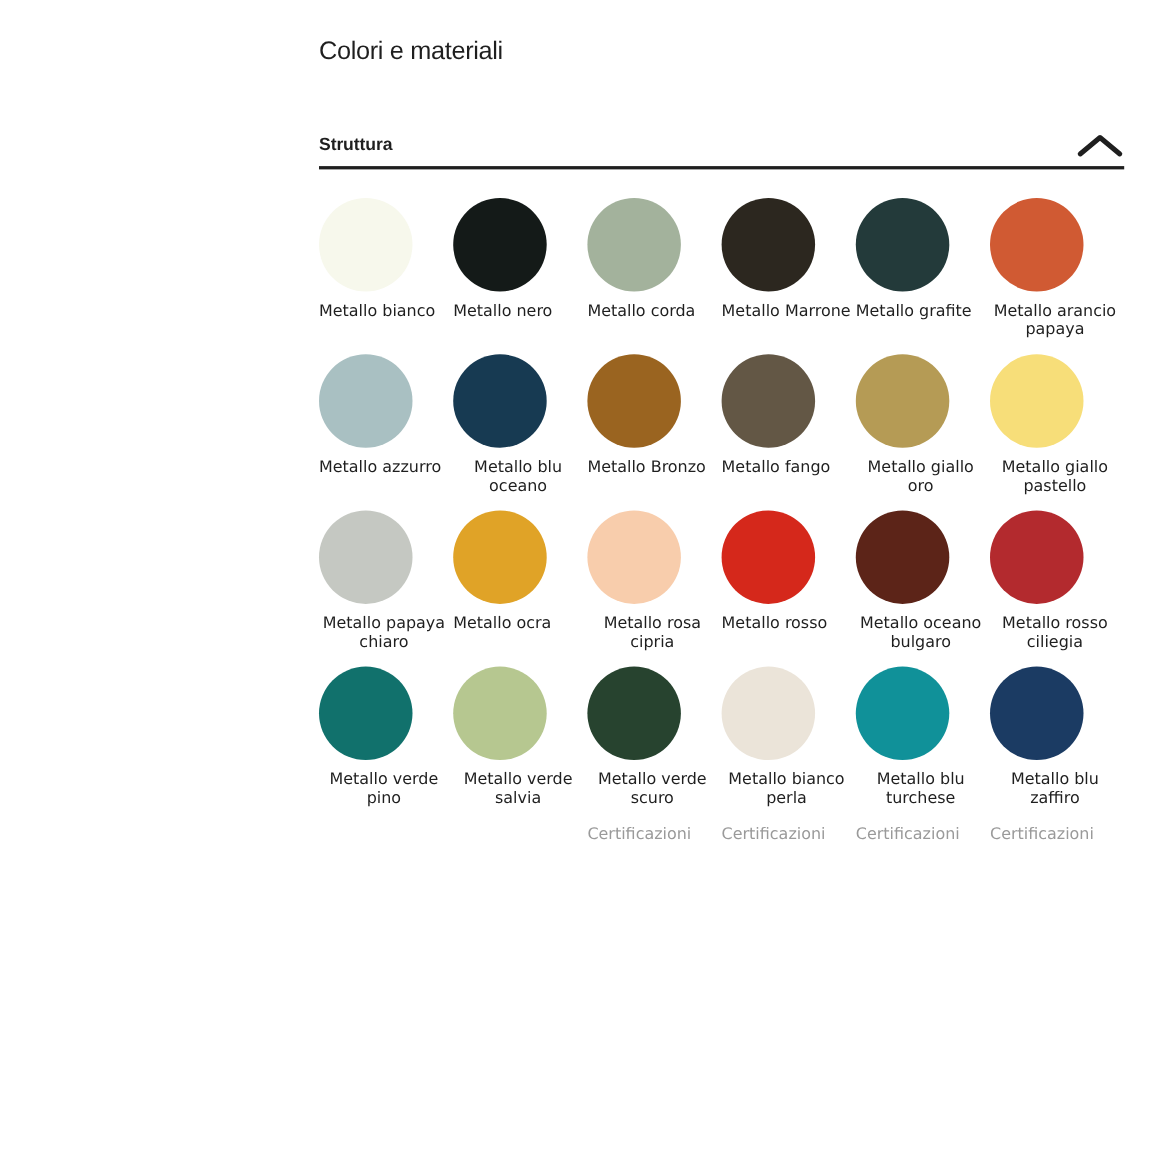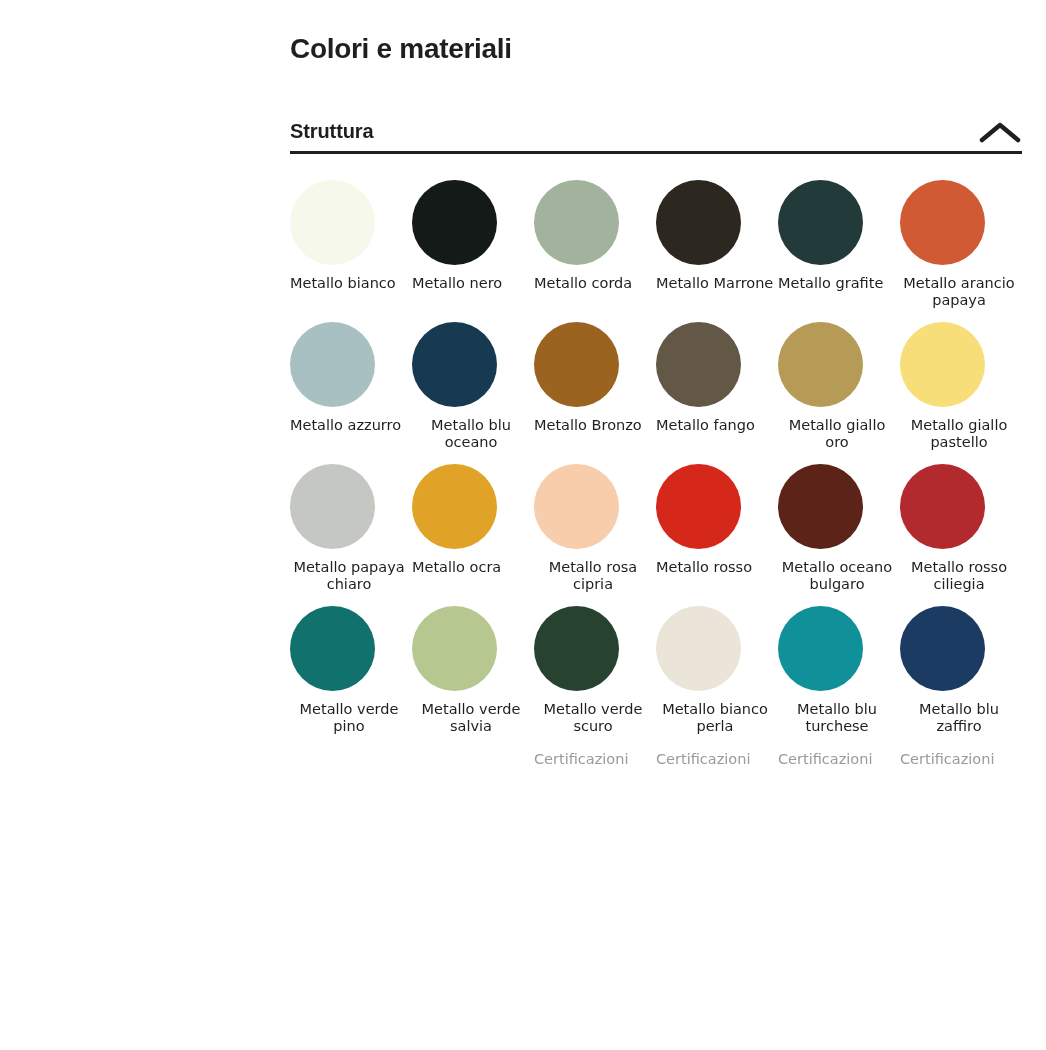--- a/index.html
+++ b/index.html
@@ -15,22 +15,22 @@
   .page {
     position: relative;
     width: 1046px;
     height: 1050px;
   }
 
   .page-title {
     position: absolute;
     left: 290px;
     top: 33px;
-    font-size: 28px;
-    font-weight: bold;
+    font-size: 23px;
+    font-weight: normal;
     color: #1f1f1f;
     letter-spacing: -0.3px;
   }
 
   .section {
     position: absolute;
     left: 290px;
     top: 112px;
     width: 732px;
   }
@@ -38,21 +38,21 @@
   .section-header {
     display: flex;
     align-items: center;
     justify-content: space-between;
     height: 42px;
     border-bottom: 3px solid #1f1f1f;
     cursor: pointer;
   }
 
   .section-title {
-    font-size: 20px;
+    font-size: 16px;
     font-weight: bold;
     color: #1f1f1f;
     letter-spacing: -0.1px;
   }
 
   .chevron-btn {
     width: 44px;
     height: 30px;
     display: flex;
     align-items: center;

